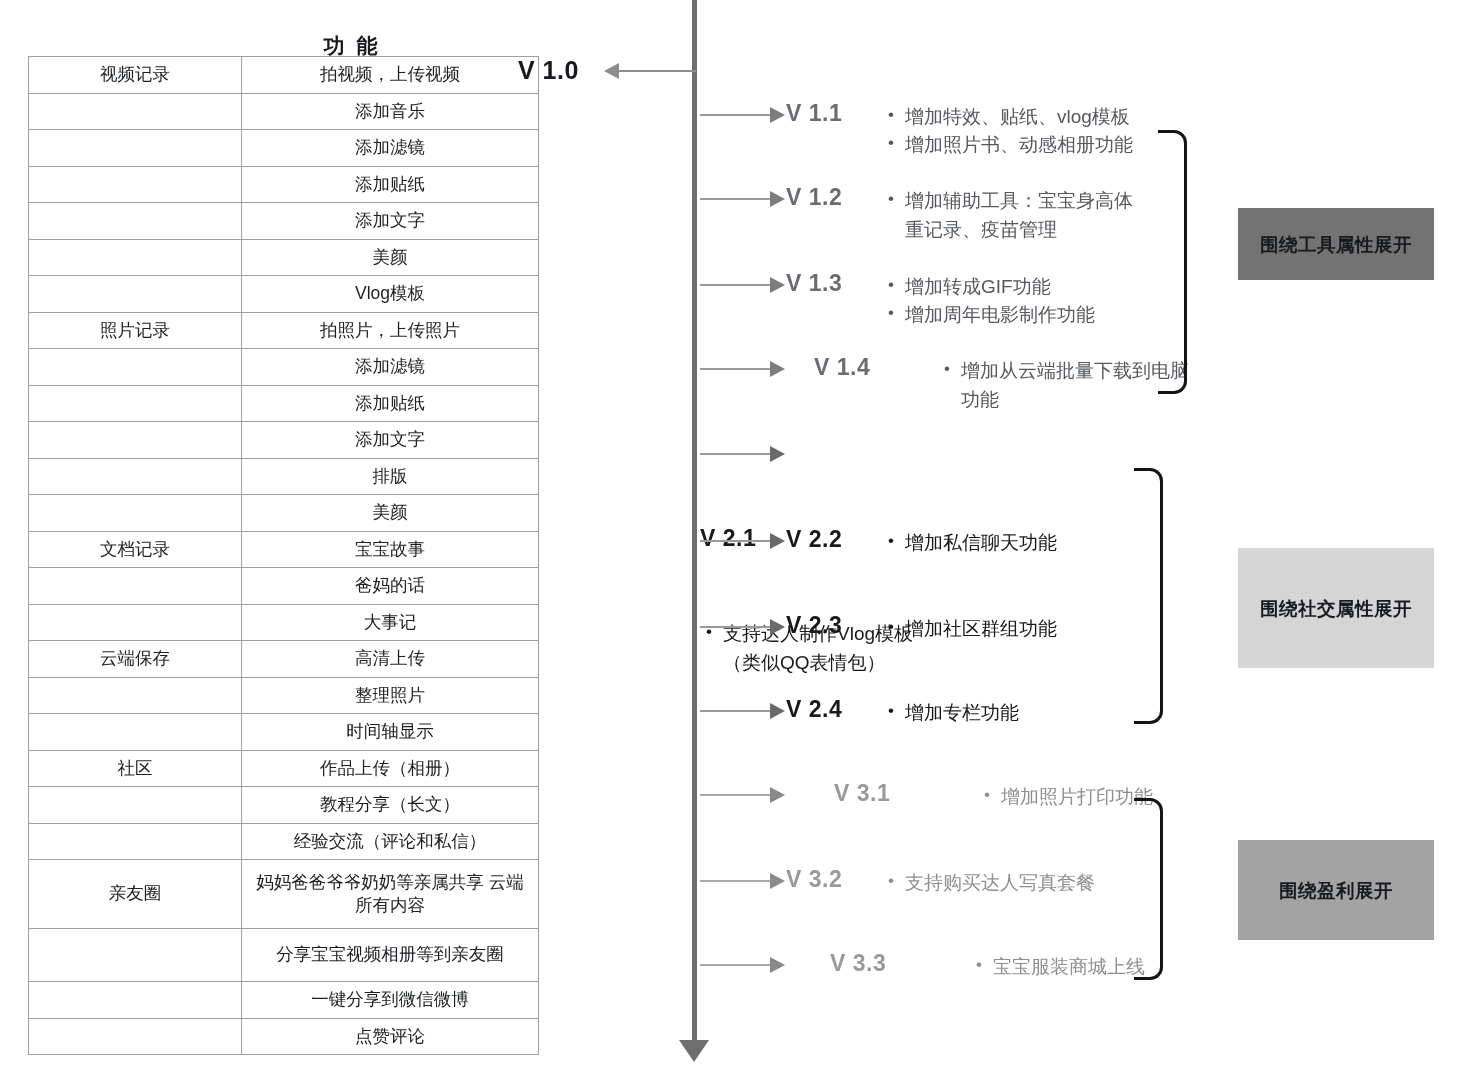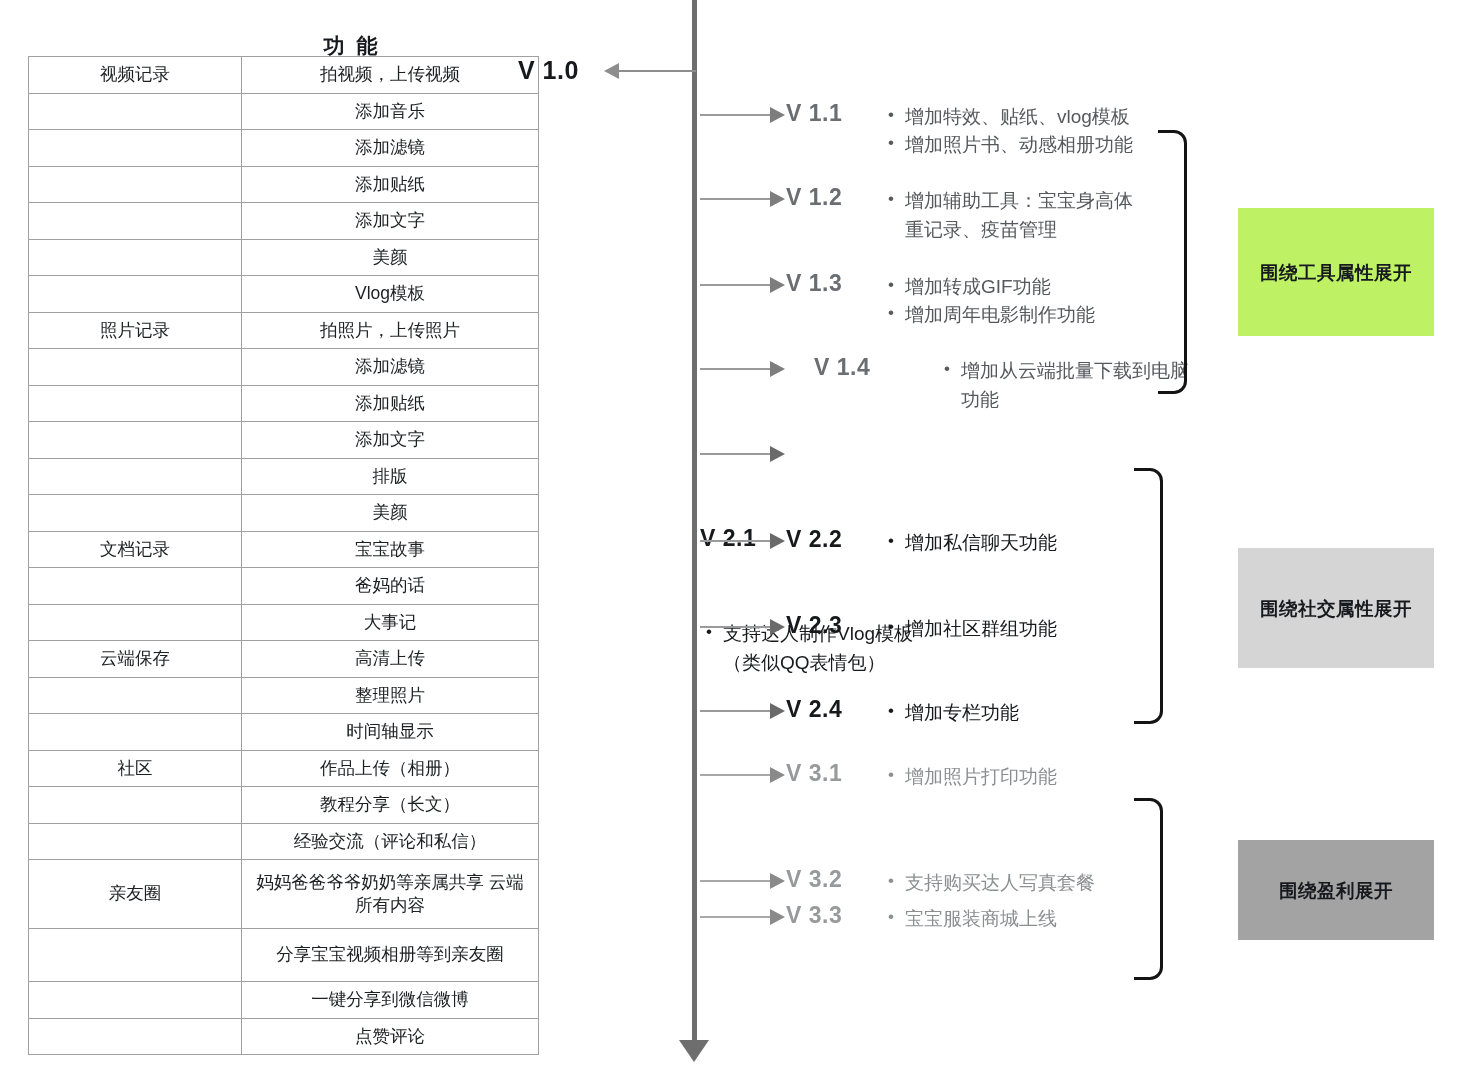--- a/index.html
+++ b/index.html
@@ -394,53 +394,53 @@
     <div class="vrow tier2" style="top: 700px;">
       <div class="connector">
         <div class="cline"></div>
         <div class="chead"></div>
       </div>
       <div class="vlabel">V 2.4</div>
       <div class="vitems">
         <div class="vitem">增加专栏功能</div>
       </div>
     </div>
-    <div class="vrow tier3" style="top: 764px;">
+    <div class="vrow tier3" style="top: 784px; gap: 48px;">
       <div class="connector">
         <div class="cline"></div>
         <div class="chead"></div>
       </div>
       <div class="vlabel">V 3.1</div>
       <div class="vitems">
         <div class="vitem">增加照片打印功能</div>
       </div>
     </div>
     <div class="vrow tier3" style="top: 870px;">
       <div class="connector">
         <div class="cline"></div>
         <div class="chead"></div>
       </div>
       <div class="vlabel">V 3.2</div>
       <div class="vitems">
         <div class="vitem">支持购买达人写真套餐</div>
       </div>
     </div>
-    <div class="vrow tier3" style="top: 906px;">
+    <div class="vrow tier3" style="top: 954px; gap: 44px;">
       <div class="connector">
         <div class="cline"></div>
         <div class="chead"></div>
       </div>
       <div class="vlabel">V 3.3</div>
       <div class="vitems">
         <div class="vitem">宝宝服装商城上线</div>
       </div>
     </div>
   </div>
 <div id="brackets-layer">
     <div class="bracket" style="left: 1158px; top: 130px; height: 258px; border-top-color: rgb(20, 20, 20); border-right-color: rgb(20, 20, 20); border-bottom-color: rgb(20, 20, 20); border-left: none;"></div>
     <div class="bracket" style="left: 1134px; top: 468px; height: 250px; border-top-color: rgb(20, 20, 20); border-right-color: rgb(20, 20, 20); border-bottom-color: rgb(20, 20, 20); border-left: none;"></div>
     <div class="bracket" style="left: 1134px; top: 798px; height: 176px; border-top-color: rgb(20, 20, 20); border-right-color: rgb(20, 20, 20); border-bottom-color: rgb(20, 20, 20); border-left: none;"></div>
   </div>
 <div id="groups-layer">
-    <div class="groupbox" style="left: 1238px; top: 208px; width: 196px; height: 128px; background: #bef264;">围绕工具属性展开</div>
+    <div class="groupbox" style="left: 1238px; top: 208px; width: 196px; height: 72px; background: #737373;">围绕工具属性展开</div>
     <div class="groupbox" style="left: 1238px; top: 548px; width: 196px; height: 120px; background: rgb(213, 213, 213);">围绕社交属性展开</div>
     <div class="groupbox" style="left: 1238px; top: 840px; width: 196px; height: 100px; background: #a3a3a3;">围绕盈利展开</div>
   </div>
 
 </body></html>

